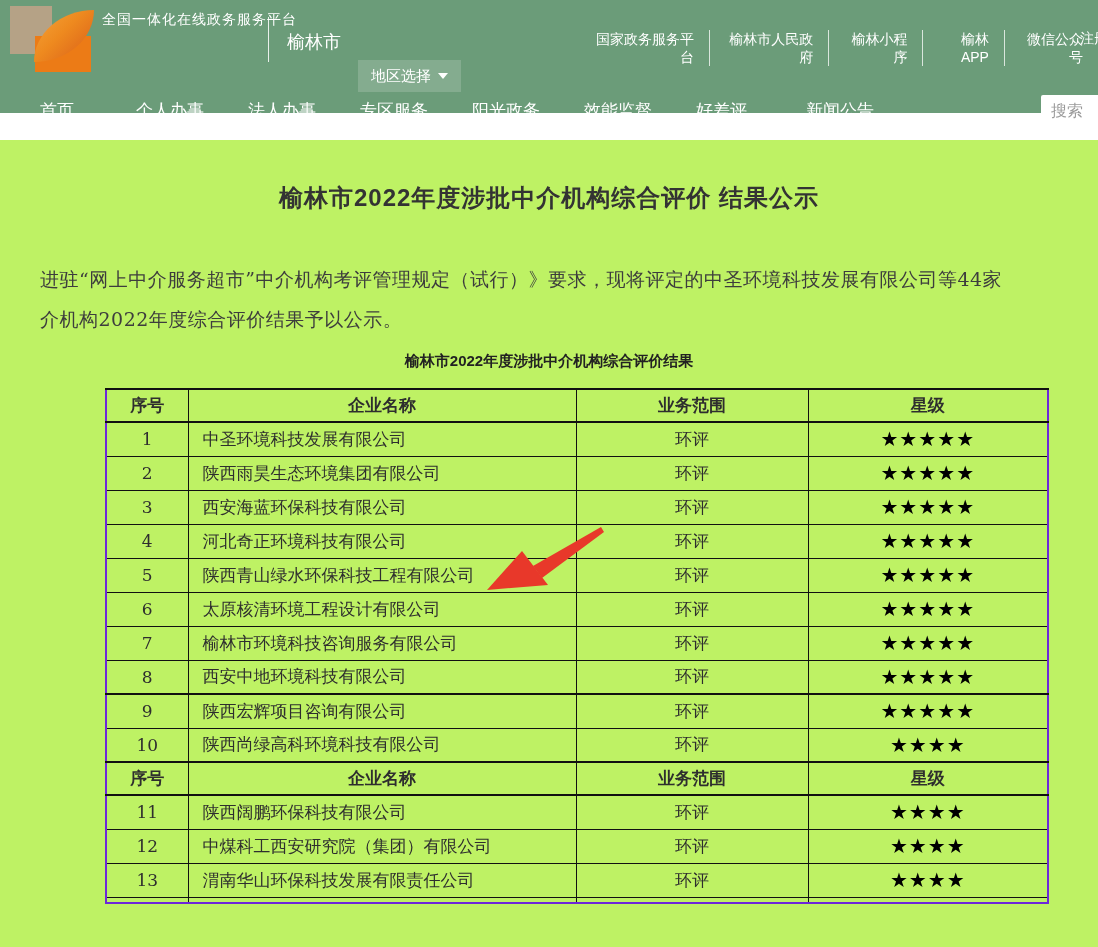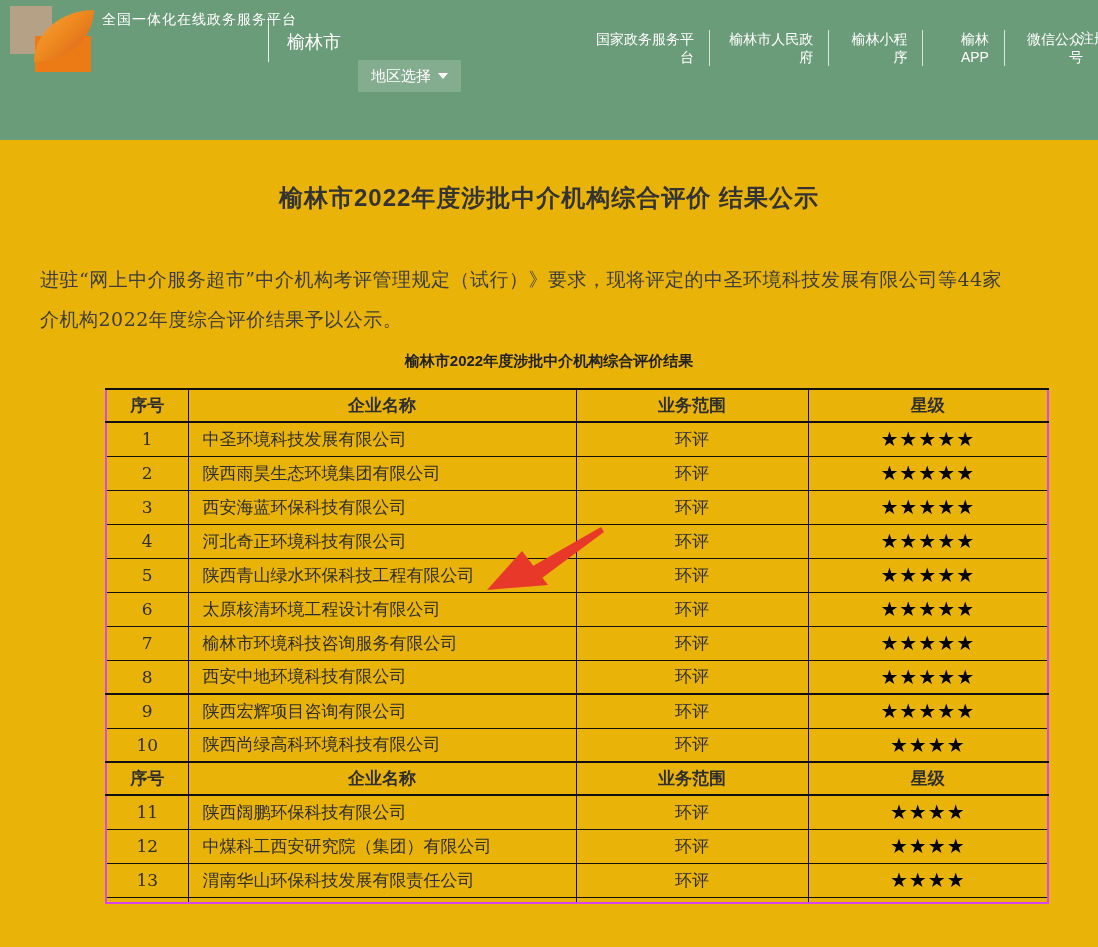--- a/index.html
+++ b/index.html
@@ -3,21 +3,21 @@
 <meta charset="utf-8">
 <style>
   * { margin:0; padding:0; box-sizing:border-box; }
   html,body { width:1098px; height:947px; }
   body {
     position:relative; width:1098px; height:947px; overflow:hidden;
     background:#ffffff; font-family:"Liberation Sans", sans-serif;
   }
 
   
-  .site-header { position:absolute; top:0; left:0; width:1098px; height:140px; background:#6b9c79; }
+  .site-header { position:absolute; top:0; left:0; width:1098px; height:113px; background:#6b9c79; }
 
   .logo { position:absolute; left:10px; top:6px; width:82px; height:66px; }
   .logo .sq-tan   { position:absolute; left:0;  top:0;  width:42px; height:48px; background:#b5a286; }
   .logo .sq-orange{ position:absolute; left:25px; top:30px; width:56px; height:36px; background:#ec7b16; }
   .logo .leaf     { position:absolute; left:24px; top:4px; width:60px; height:52px;
                     background:linear-gradient(135deg,#f5a43c 0%,#ee8a1f 45%,#d95c19 100%);
                     border-radius:100% 0 100% 0; }
 
   .brand-small { position:absolute; left:102px; top:11px; color:#ffffff; font-size:14px; letter-spacing:1px; }
   .brand-name  { position:absolute; left:100px; top:32px; color:#ffffff; font-size:27px; letter-spacing:3px; }
@@ -41,34 +41,34 @@
   .main-nav li { margin-right:44px; }
   .main-nav li.w-short { margin-right:62px; }
   .main-nav li.w-mid   { margin-right:59px; }
   .main-nav a { color:#ffffff; font-size:17px; text-decoration:none; white-space:nowrap; }
   .search-box { position:absolute; left:1041px; top:15px; width:130px; height:31px;
                 border:none; border-radius:2px; background:#ffffff; padding:0 10px;
                 font-size:16px; color:#444; font-family:"Liberation Sans",sans-serif; }
   .search-box::placeholder { color:#9b9b9b; }
 
   
-  .document { position:absolute; top:140px; left:0; width:1098px; height:807px; background:#eab308; }
+  .document { position:absolute; top:140px; left:0; width:1098px; height:807px; background:#bef264; }
 
   .doc-title { margin-top:42px; text-align:center; color:#333333; font-size:24px; font-weight:bold;
                font-family:"Liberation Sans",sans-serif; letter-spacing:1px; }
 
   .doc-paragraph { margin:45px 0 0 40px; font-family:"DejaVu Serif","Liberation Serif",serif;
                    color:#3d3d3d; font-size:19px; line-height:40px; }
   .doc-paragraph .line { white-space:nowrap; letter-spacing:0.5px; }
   .doc-paragraph .line.indent { text-indent:56px; }
 
   .table-caption { margin-top:13px; text-align:center; font-size:15px; font-weight:bold; color:#222222; }
 
   table.eval { border-collapse:collapse; margin:17px 0 0 105px; width:942px; table-layout:fixed;
-               border:2px solid #d946ef; font-family:"DejaVu Serif","Liberation Serif",serif; }
+               border:2px solid #6d28d9; font-family:"DejaVu Serif","Liberation Serif",serif; }
   table.eval th, table.eval td { border:1px solid #111111; height:34px; color:#2e2e2e;
                font-size:17px; text-align:center; vertical-align:middle; overflow:hidden; }
   table.eval tr.group-header th { height:33px; font-weight:bold; border-top:2px solid #111111; border-bottom:2px solid #111111; font-size:17px; }
   table.eval td.name-cell { text-align:left; padding-left:14px; }
   table.eval td.stars-cell { font-size:20px; letter-spacing:1px; color:#000000;
                font-family:"DejaVu Sans","Liberation Sans",sans-serif; }
   table.eval tr.page-break td { border-bottom:2px solid #111111; }
   table.eval tr.partial-row td { height:6px; border-bottom:none; }
 
   
@@ -96,20 +96,33 @@
 
   <nav class="top-links">
     <a href="#">国家政务服务平台</a>
     <a href="#">榆林市人民政府</a>
     <a href="#">榆林小程序</a>
     <a href="#">榆林APP</a>
     <a href="#">微信公众号</a>
   </nav>
   <a href="#" class="register-link">注册</a>
 
+  <nav class="main-nav">
+    <ul>
+      <li class="w-short"><a href="#">首页</a></li>
+      <li><a href="#">个人办事</a></li>
+      <li><a href="#">法人办事</a></li>
+      <li><a href="#">专区服务</a></li>
+      <li><a href="#">阳光政务</a></li>
+      <li><a href="#">效能监督</a></li>
+      <li class="w-mid"><a href="#">好差评</a></li>
+      <li><a href="#">新闻公告</a></li>
+    </ul>
+    <input class="search-box" type="text" placeholder="搜索" style="">
+  </nav>
 </header>
 
 <main class="document">
   <h1 class="doc-title">榆林市2022年度涉批中介机构综合评价 结果公示</h1>
 
   <div class="doc-paragraph">
     <div class="line">进驻“网上中介服务超市”中介机构考评管理规定（试行）》要求，现将评定的中圣环境科技发展有限公司等44家</div>
     <div class="line">介机构2022年度综合评价结果予以公示。</div>
   </div>
 

